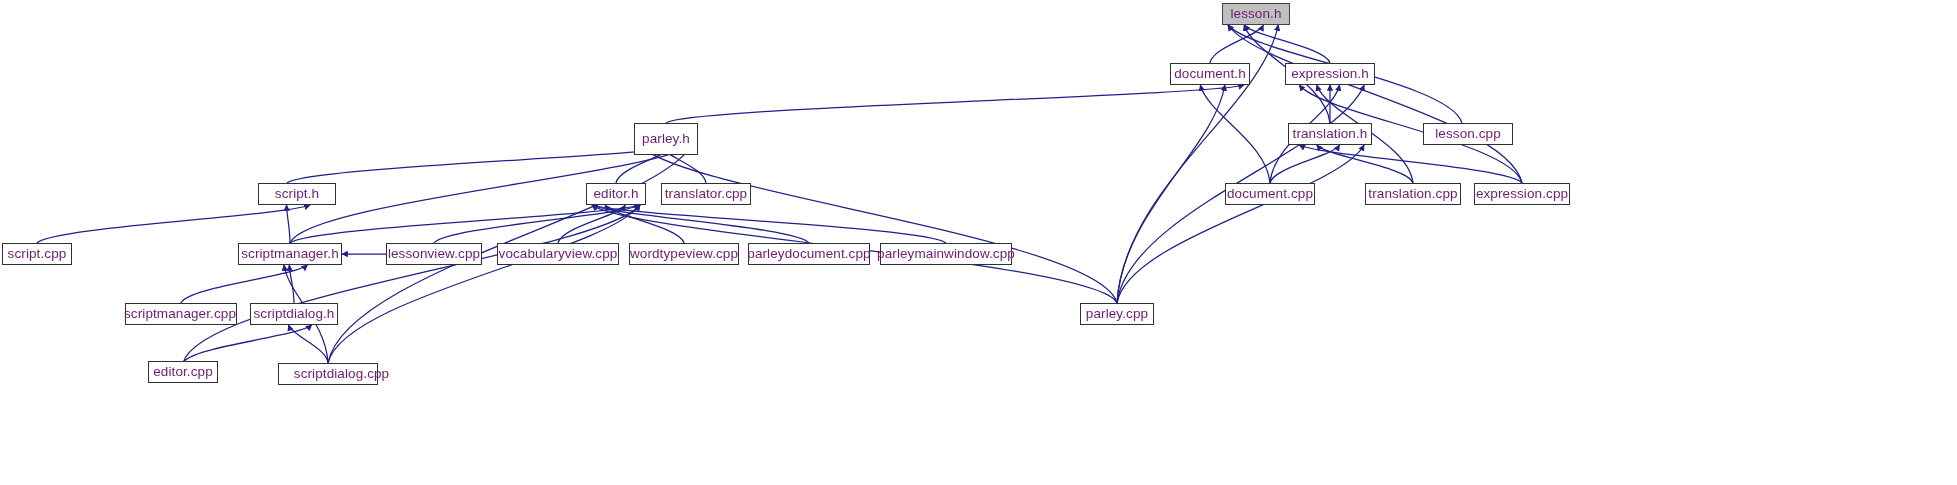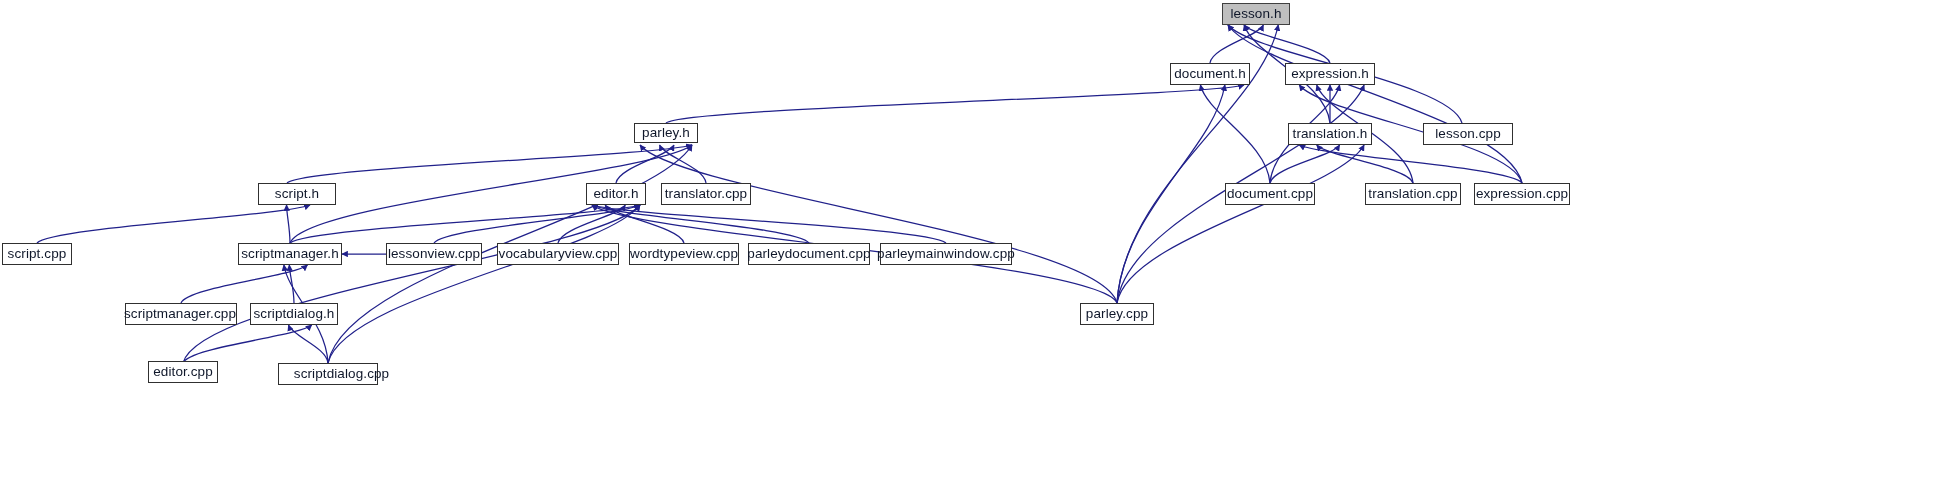--- a/index.html
+++ b/index.html
@@ -1,20 +1,20 @@
 <!DOCTYPE html>
 <html><head>
 <meta charset="utf-8">
 <style>
   html,body{margin:0;padding:0;background:#ffffff;}
   body{font-family:"Liberation Sans", sans-serif;}
   #graph{position:relative;width:1957px;height:485px;background:#ffffff;overflow:hidden;}
   #edges{position:absolute;left:0;top:0;width:1957px;height:485px;}
   .node{position:absolute;box-sizing:border-box;display:flex;align-items:center;justify-content:center;
-        border:1px solid #303030;background:#ffffff;color:#0f172a;font-size:13.5px;line-height:1;
+        border:1px solid #303030;background:#ffffff;color:#701a75;font-size:13.5px;line-height:1;
         white-space:nowrap;letter-spacing:0.1px;}
   .node.root{background:#bfbfbf;border:1px solid #404040;}
   .node .lbl{display:block;pointer-events:none;}
 </style>
 </head>
 <body>
 
 <div id="graph">
   <svg id="edges" xmlns="http://www.w3.org/2000/svg">
     <defs>
@@ -75,21 +75,21 @@
       </div>
       <div class="node" style="left: 1285px; top: 63px; width: 90px; height: 22px;">
         <span class="lbl">expression.h</span>
       </div>
       <div class="node" style="left: 1288px; top: 123px; width: 84px; height: 22px;">
         <span class="lbl">translation.h</span>
       </div>
       <div class="node" style="left: 1423px; top: 123px; width: 90px; height: 22px;">
         <span class="lbl">lesson.cpp</span>
       </div>
-      <div class="node" style="left: 634px; top: 123px; width: 64px; height: 20px;">
+      <div class="node" style="left: 634px; top: 123px; width: 64px; height: 32px;">
         <span class="lbl">parley.h</span>
       </div>
       <div class="node" style="left: 258px; top: 183px; width: 78px; height: 22px;">
         <span class="lbl">script.h</span>
       </div>
       <div class="node" style="left: 586px; top: 183px; width: 60px; height: 22px;">
         <span class="lbl">editor.h</span>
       </div>
       <div class="node" style="left: 661px; top: 183px; width: 90px; height: 22px;">
         <span class="lbl">translator.cpp</span>

